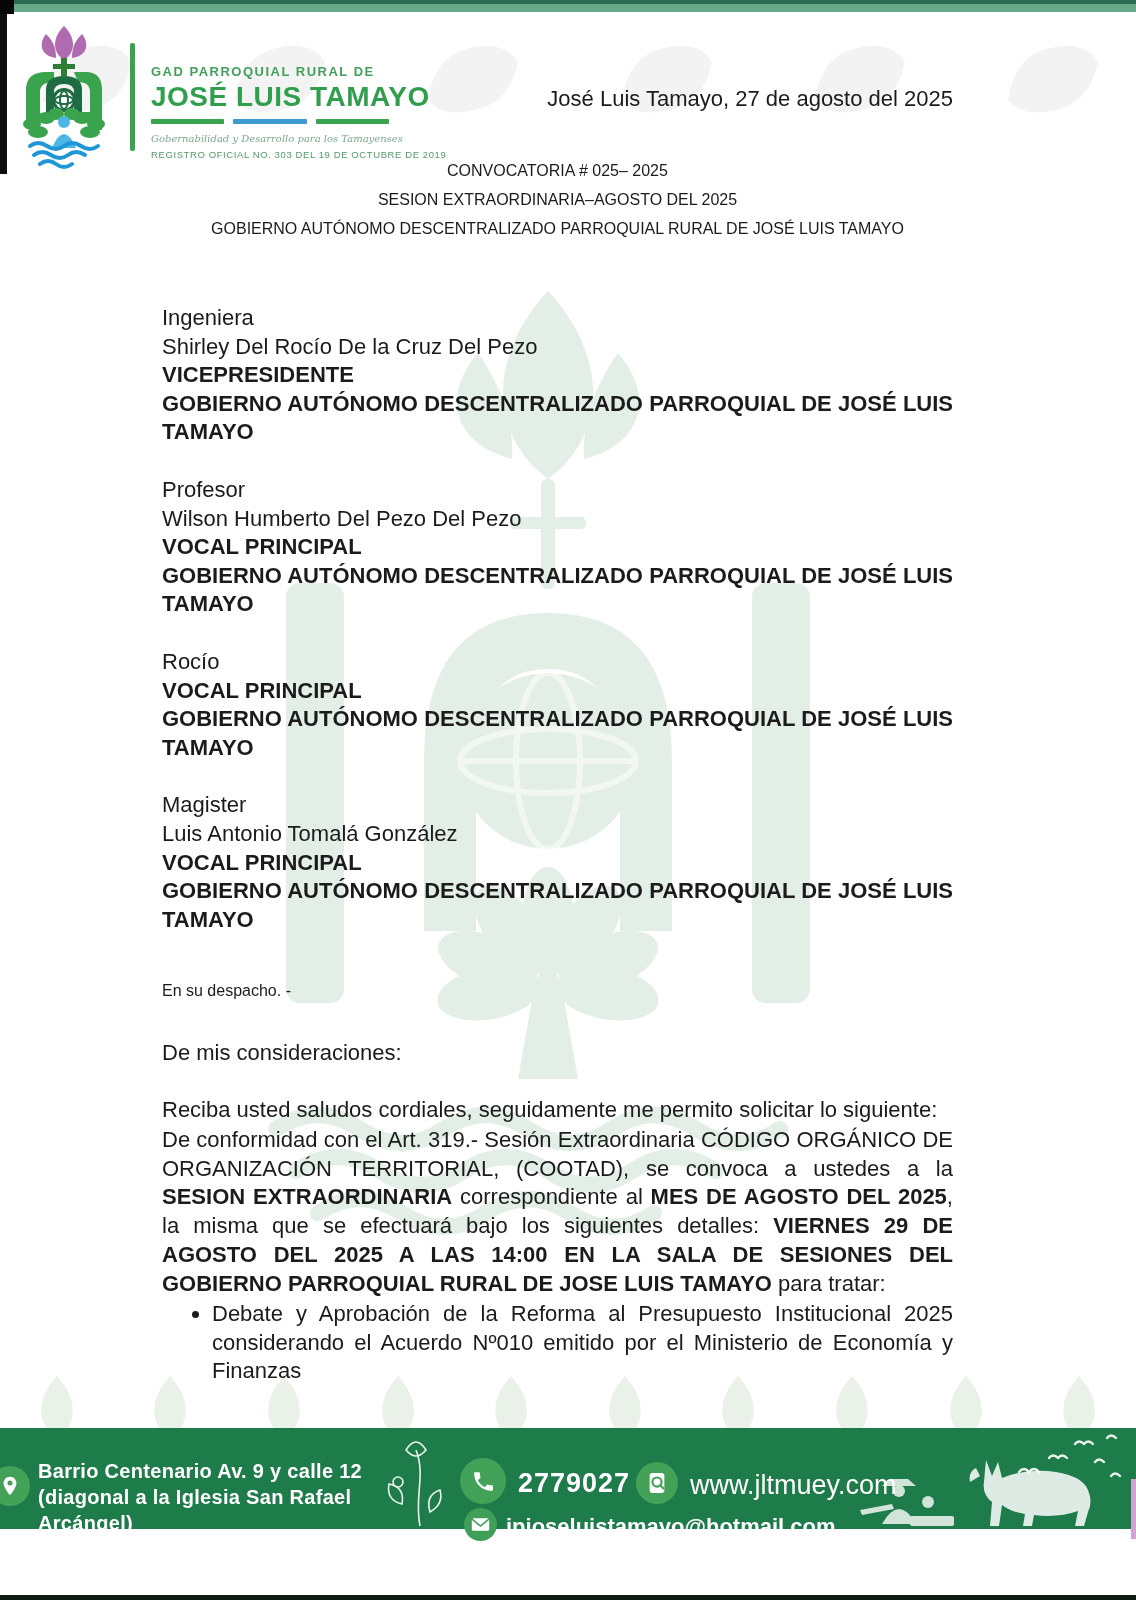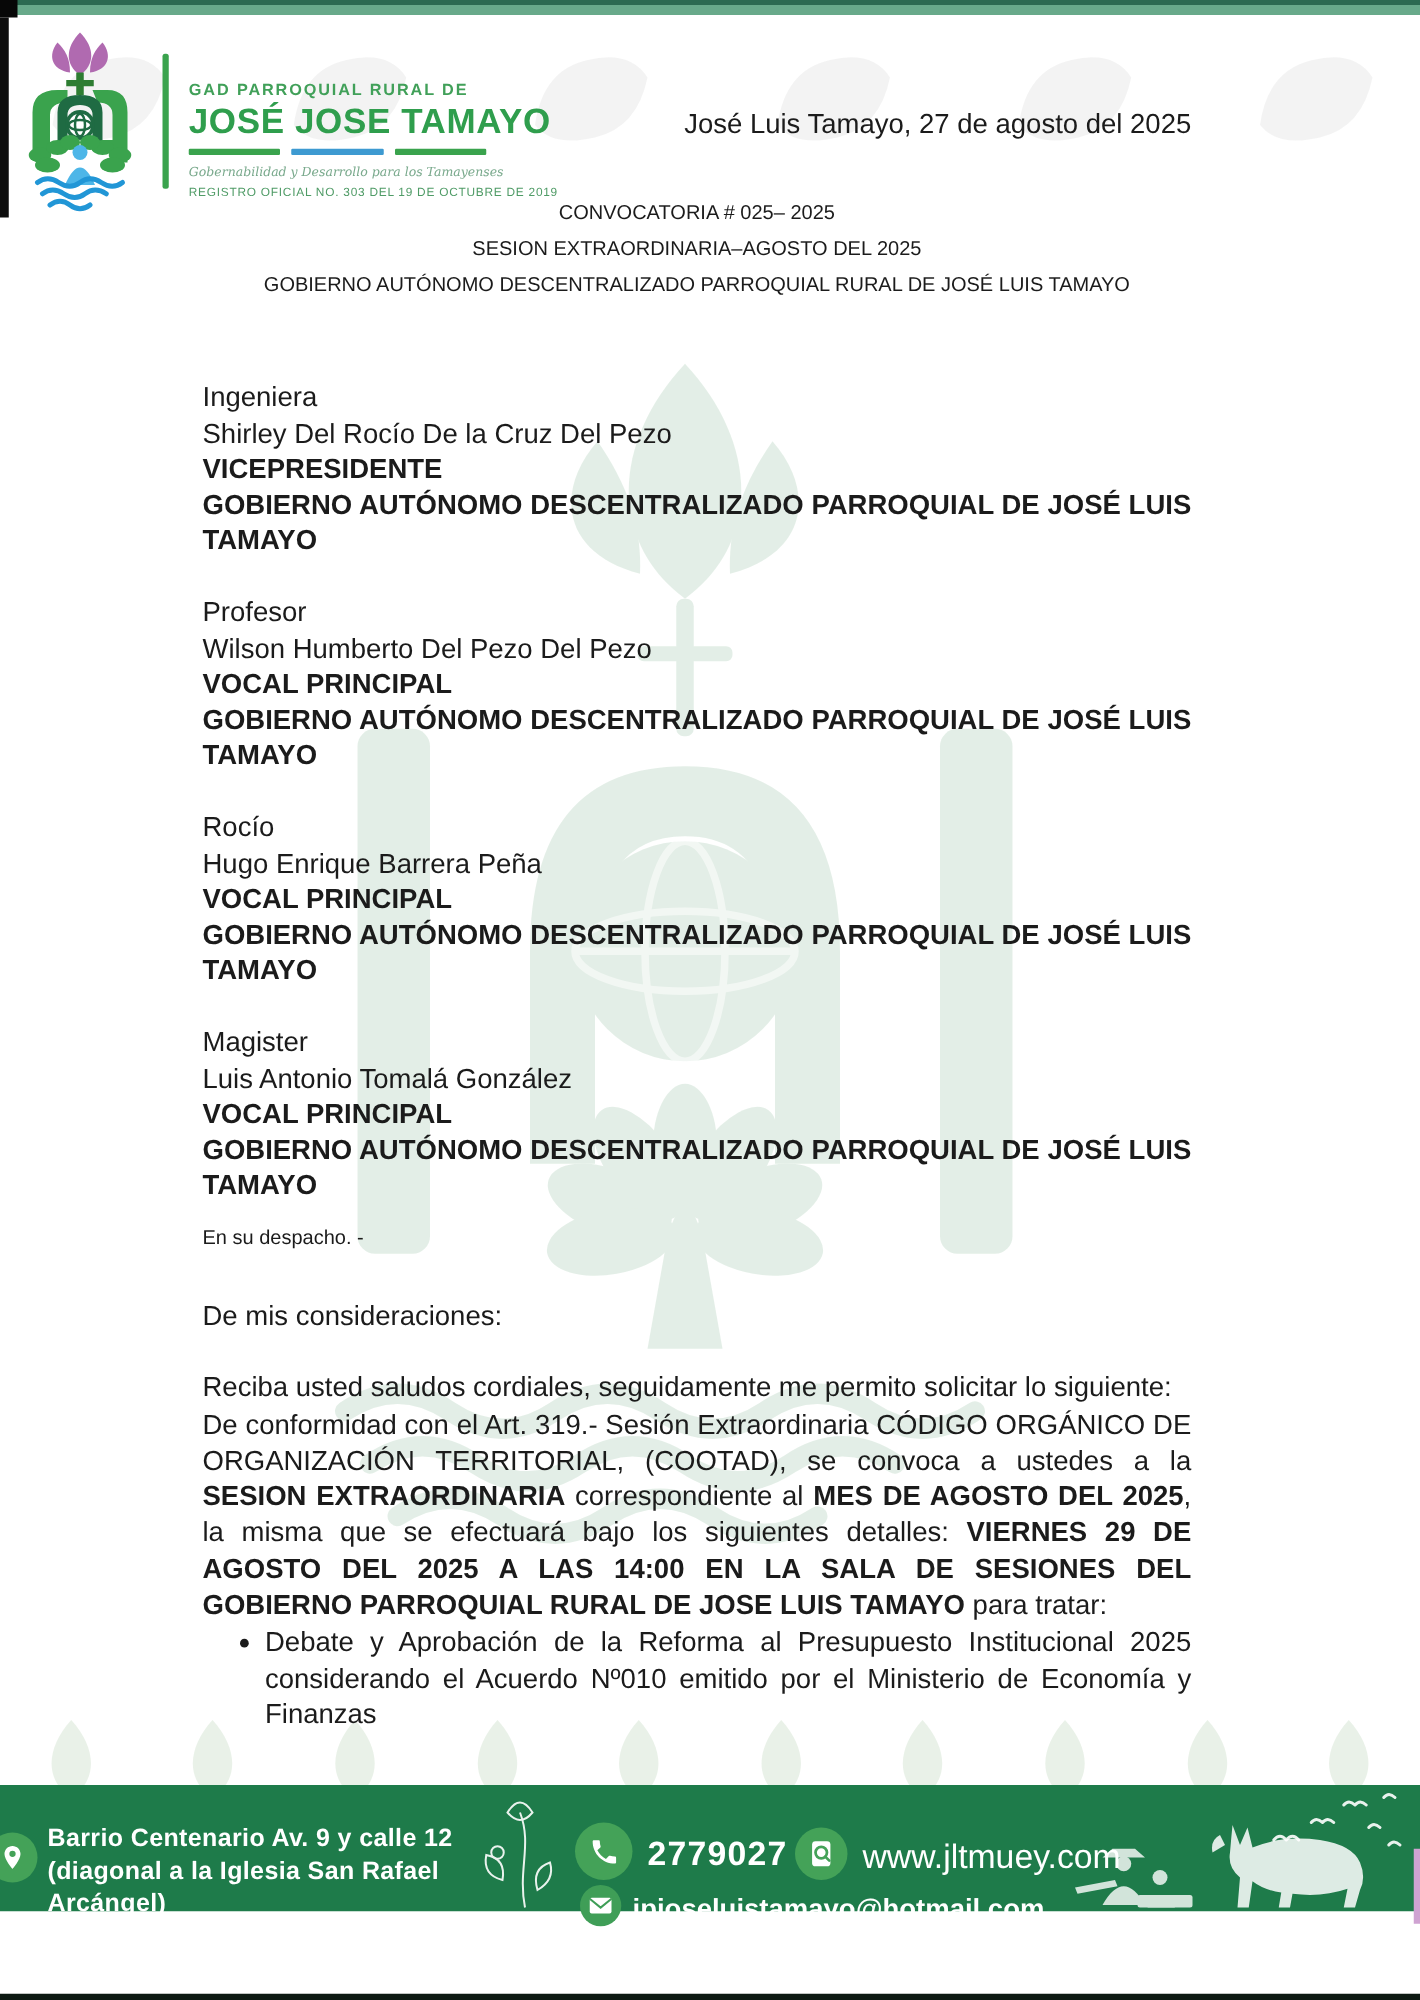--- a/index.html
+++ b/index.html
@@ -241,21 +241,21 @@
 
       <g fill="none" stroke="#2196d6" stroke-width="4" stroke-linecap="round">
         <path d="M22 122 q8 -6 17 0 t17 0 t17 0 t17 0"></path>
         <path d="M26 131 q8 -6 17 0 t17 0 t17 0"></path>
         <path d="M32 140 q8 -6 16 0 t16 0"></path>
       </g>
     </svg>
     <div class="logo-divider"></div>
     <div class="logo-text">
       <div class="logo-orgtype">GAD PARROQUIAL RURAL DE</div>
-      <div class="logo-orgname">JOSÉ JOSE TAMAYO</div>
+      <div class="logo-orgname">JOSÉ LUIS TAMAYO</div>
       <div class="logo-bars">
         <div class="bar bar-g"></div>
           <div class="bar bar-b"></div>
           <div class="bar bar-g"></div>
       </div>
       <div class="logo-tagline">Gobernabilidad y Desarrollo para los Tamayenses</div>
       <div class="logo-registry">REGISTRO OFICIAL NO. 303 DEL 19 DE OCTUBRE DE 2019</div>
     </div>
   </div>
 
@@ -275,21 +275,20 @@
       <div class="org">GOBIERNO AUTÓNOMO DESCENTRALIZADO PARROQUIAL DE JOSÉ LUIS TAMAYO</div>
     </div>
     <div class="recipient">
       <div>Profesor</div>
       <div>Wilson Humberto Del Pezo Del Pezo</div>
       <div class="pos">VOCAL PRINCIPAL</div>
       <div class="org">GOBIERNO AUTÓNOMO DESCENTRALIZADO PARROQUIAL DE JOSÉ LUIS TAMAYO</div>
     </div>
     <div class="recipient">
       <div>Rocío</div>
-      <div>Hugo Enrique Barrera Peña</div>
       <div class="pos">VOCAL PRINCIPAL</div>
       <div class="org">GOBIERNO AUTÓNOMO DESCENTRALIZADO PARROQUIAL DE JOSÉ LUIS TAMAYO</div>
     </div>
     <div class="recipient">
       <div>Magister</div>
       <div>Luis Antonio Tomalá González</div>
       <div class="pos">VOCAL PRINCIPAL</div>
       <div class="org">GOBIERNO AUTÓNOMO DESCENTRALIZADO PARROQUIAL DE JOSÉ LUIS TAMAYO</div>
     </div>
   </div>

